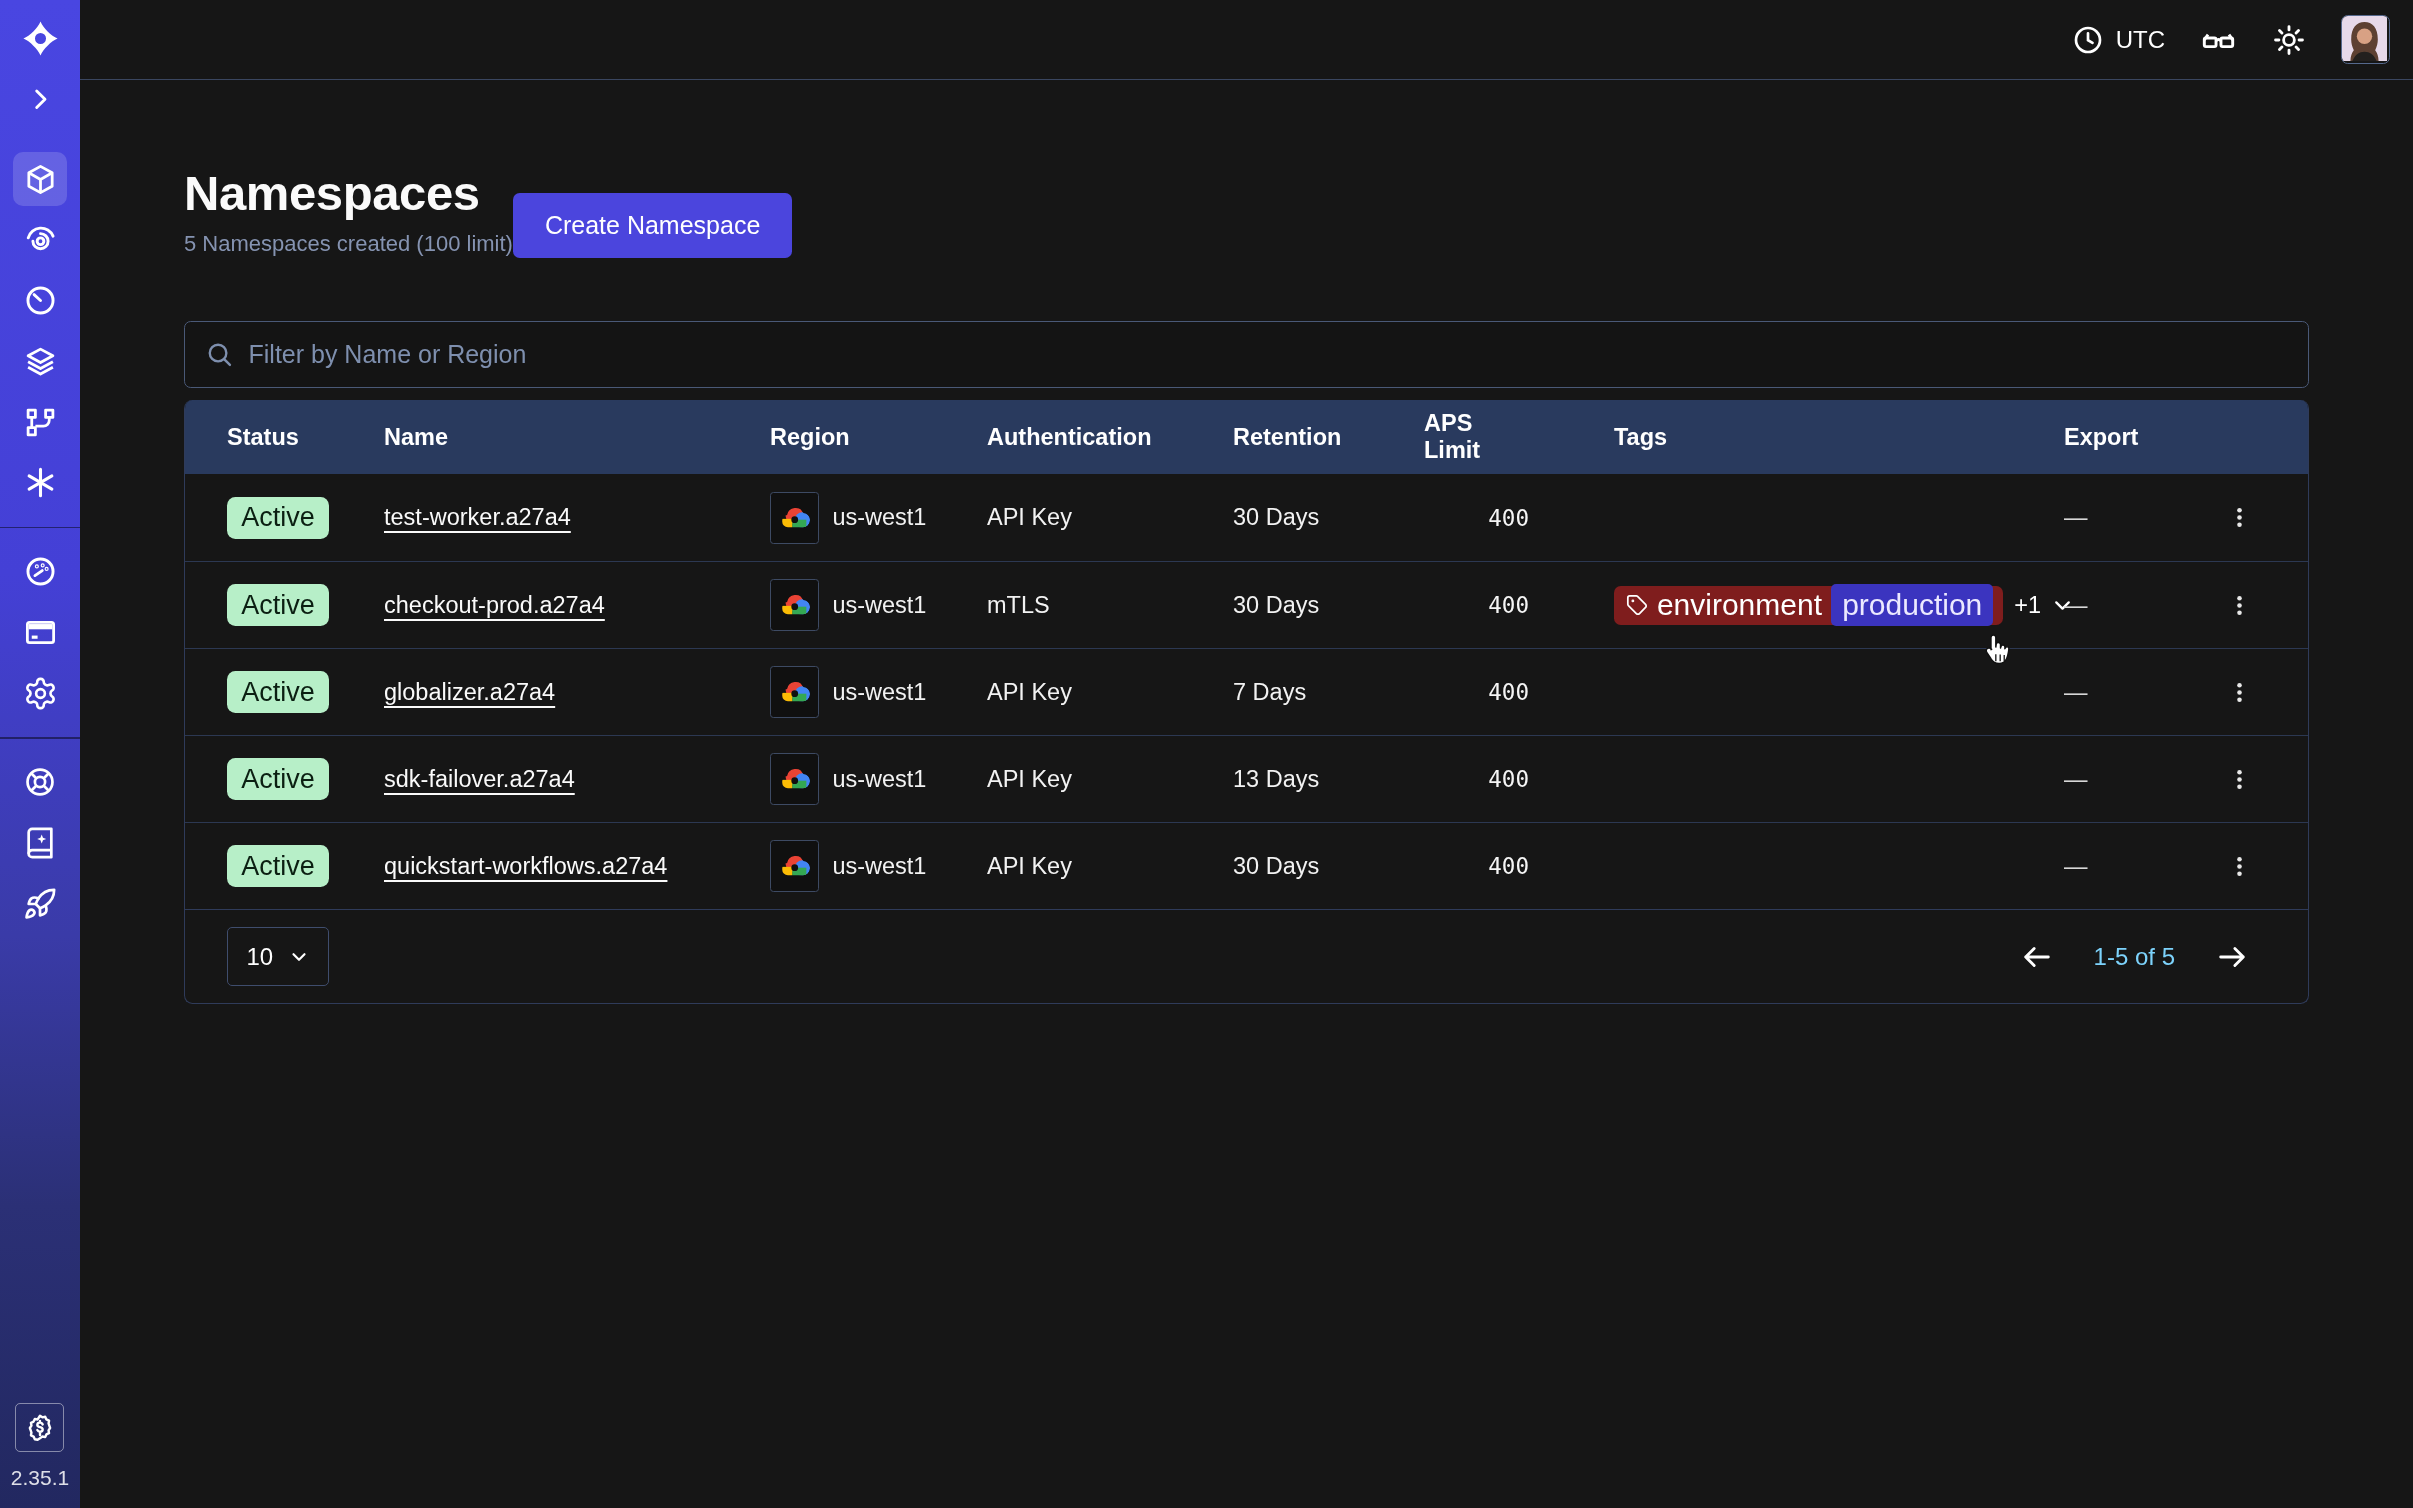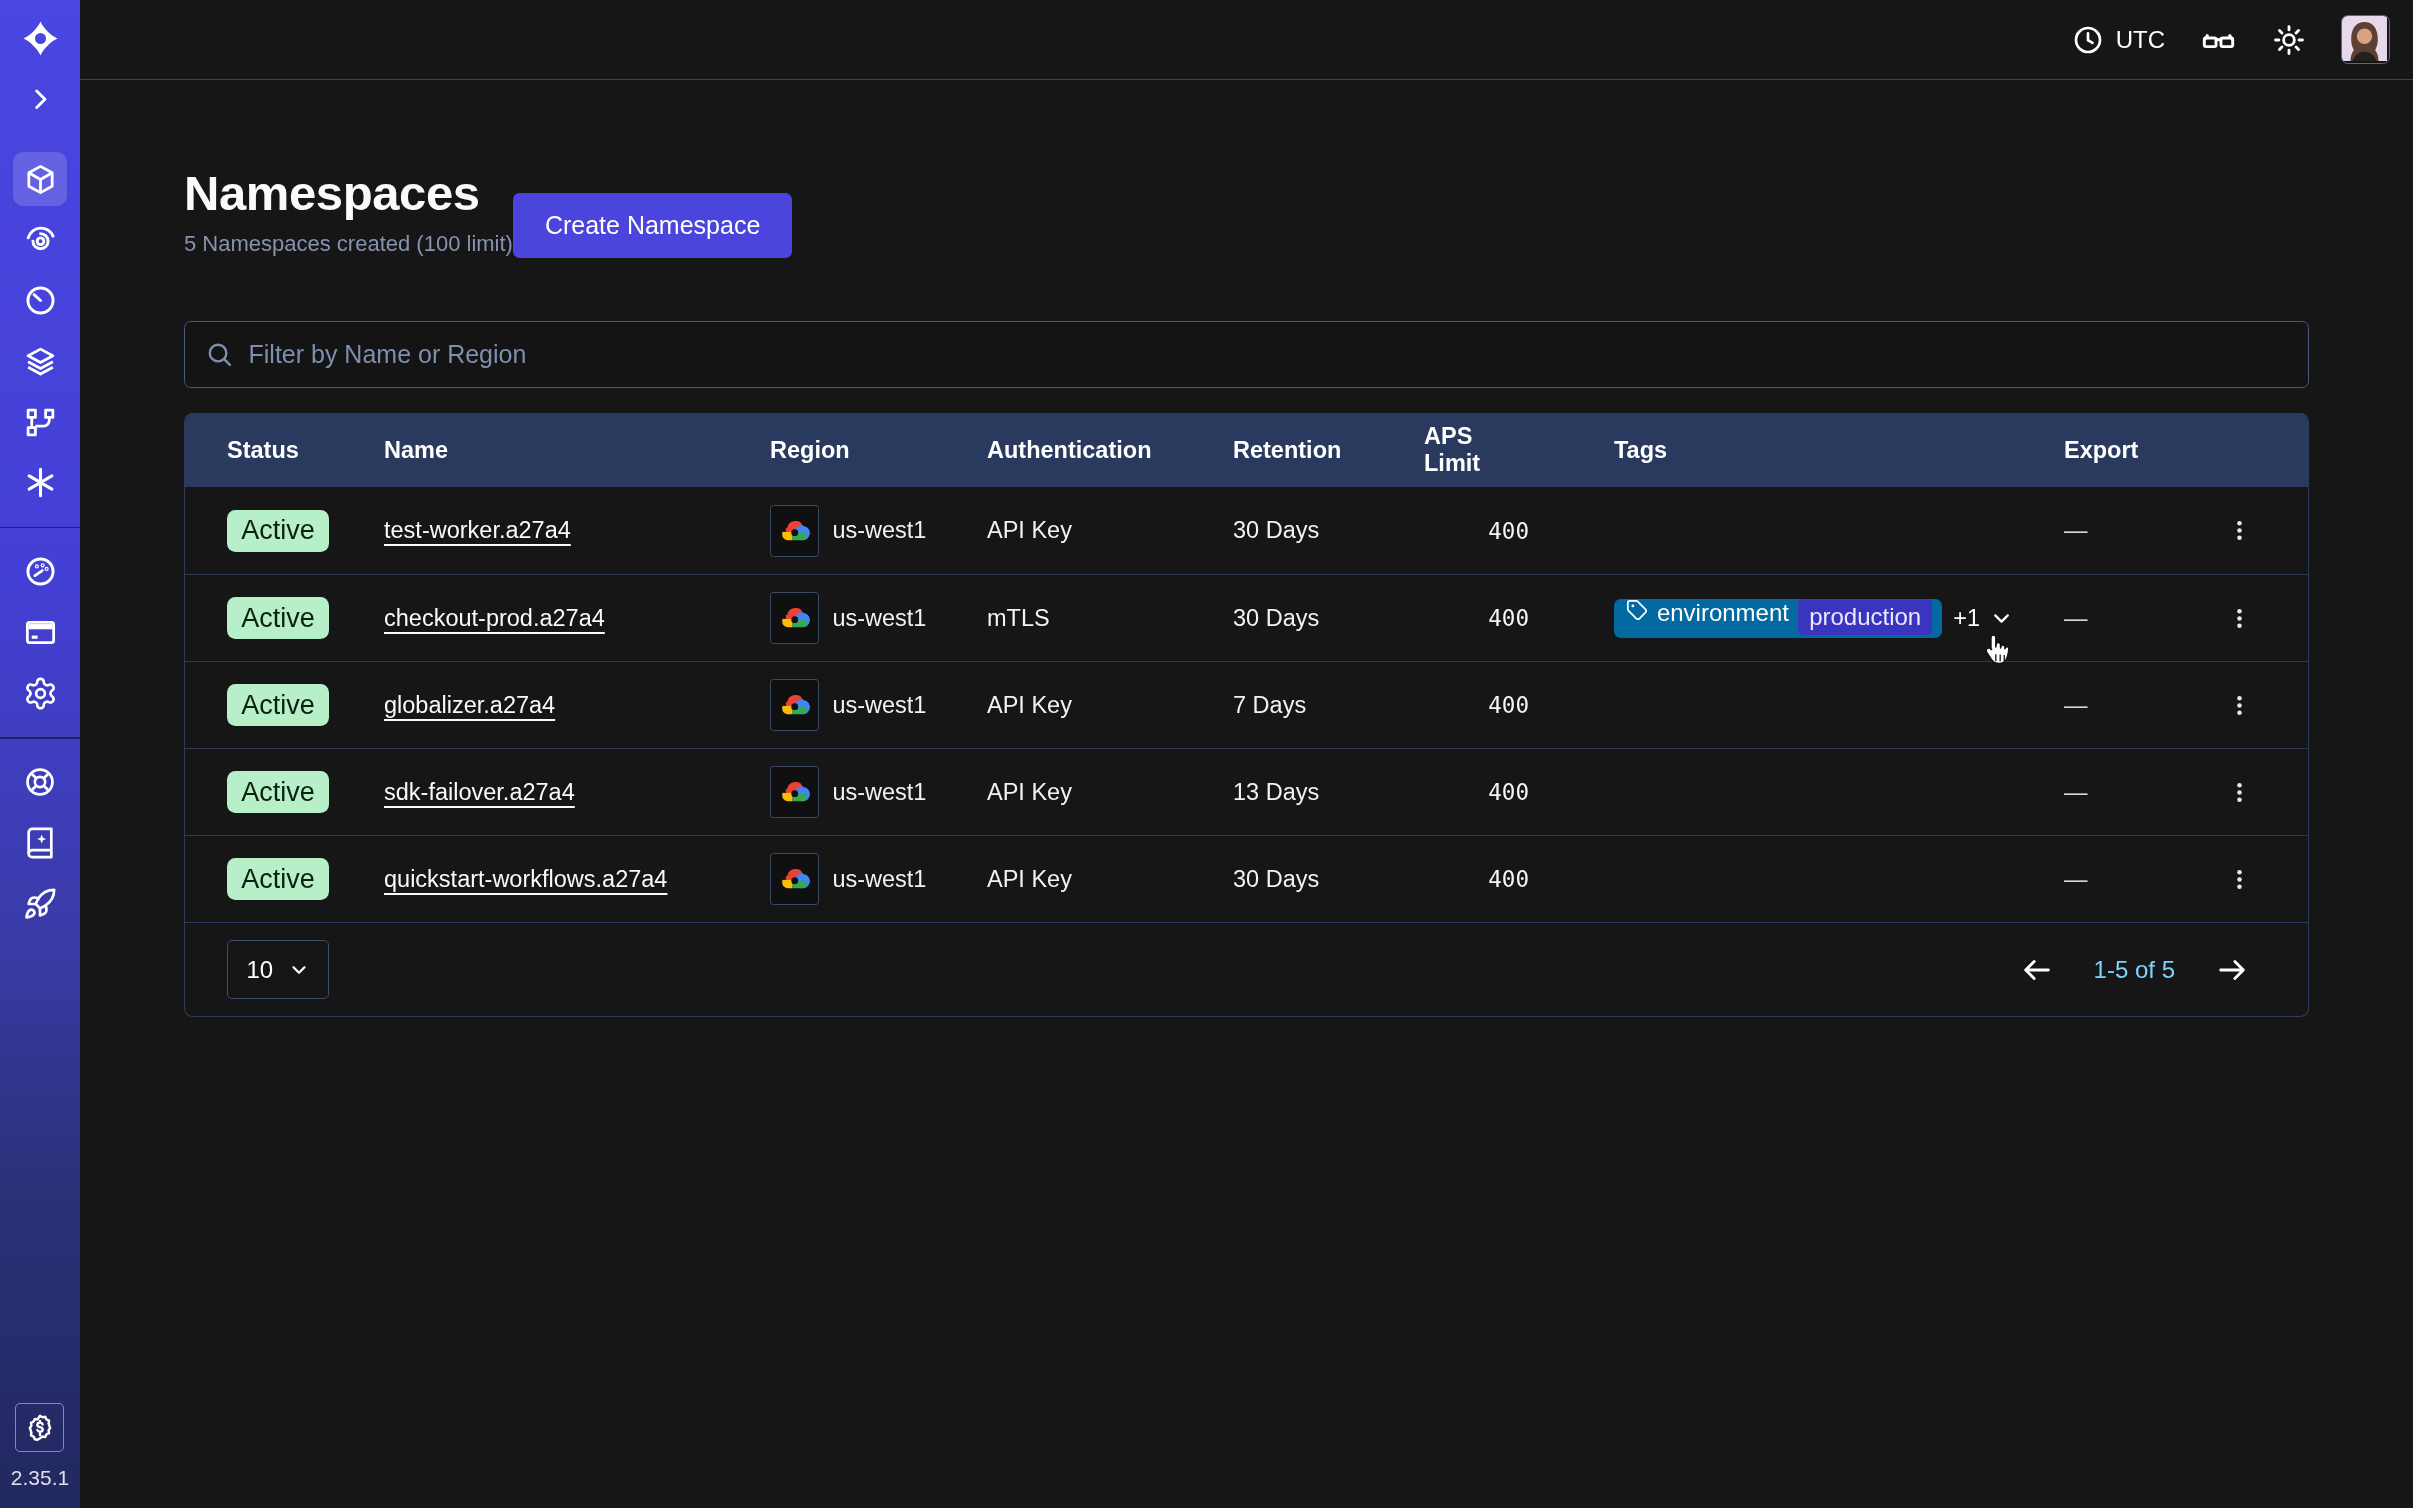--- a/index.html
+++ b/index.html
@@ -67,21 +67,21 @@
   }
   .filter input {
     flex: 1; background: transparent; border: none; outline: none;
     font-size: 25px; color: #e8e8e8; font-family: inherit;
   }
   .filter input::placeholder { color: #7e8fae; }
   .filter .mag { color: #7e8fae; }
 
   
   .table {
-    margin-top: 25px; border: 1.7px solid #2f3b5a; border-top: none;
+    margin-top: 12px; border: 1.7px solid #2f3b5a; border-top: none;
     border-radius: 8.4px; overflow: hidden;
   }
   .tgrid {
     display: grid;
     grid-template-columns: 157px 386px 217px 246px 191px 105px 499px 184px 55px;
     padding: 0 42px; align-items: center;
   }
   .thead { height: 74px; background: #293a5e; color: #fff; font-size: 23.5px; font-weight: 700; }
   .trow { height: 87px; font-size: 23.5px; }
   .trow + .trow { border-top: 1.7px solid #2c3852; }
@@ -100,23 +100,23 @@
   }
   .region-box {
     width: 49px; height: 52px; border: 1.7px solid #3d4a63; border-radius: 3.4px;
     background: #101010; display: grid; place-items: center; margin-right: 13.4px; flex: none;
   }
   .mono { font-family: "DejaVu Sans Mono", monospace; font-size: 22.6px; color: #f5f5f5; }
   .dash { color: #d7d7d7; }
   .kebab { background: none; border: none; color: #e8e8e8; cursor: pointer; width: 47px; height: 47px; display: grid; place-items: center; }
 
   .tag-chip {
-    display: inline-flex; align-items: flex-start; gap: 9.2px;
-    background: #0369a1; border-radius: 6.7px; height: 39px; padding: 0 10px 0 11.7px;
-    color: #fff; font-size: 24px; cursor: pointer; margin-left: 85px; flex: none;
+    display: inline-flex; align-items: center; gap: 9.2px;
+    background: #7f1d1d; border-radius: 6.7px; height: 39px; padding: 0 10px 0 11.7px;
+    color: #fff; font-size: 30px; cursor: pointer; margin-left: 85px; flex: none;
   }
   .tag-chip .pill {
     background: #3b34bf; border-radius: 5px; padding: 4.2px 11px; color: #ece9ff;
   }
   .tag-more { color: #fff; font-size: 23.5px; margin-left: 11px; }
   .tag-exp { color: #fff; margin-left: 9.2px; cursor: pointer; }
 
   
   .pagi {
     height: 94px; border-top: 1.7px solid #2f3b5a;

